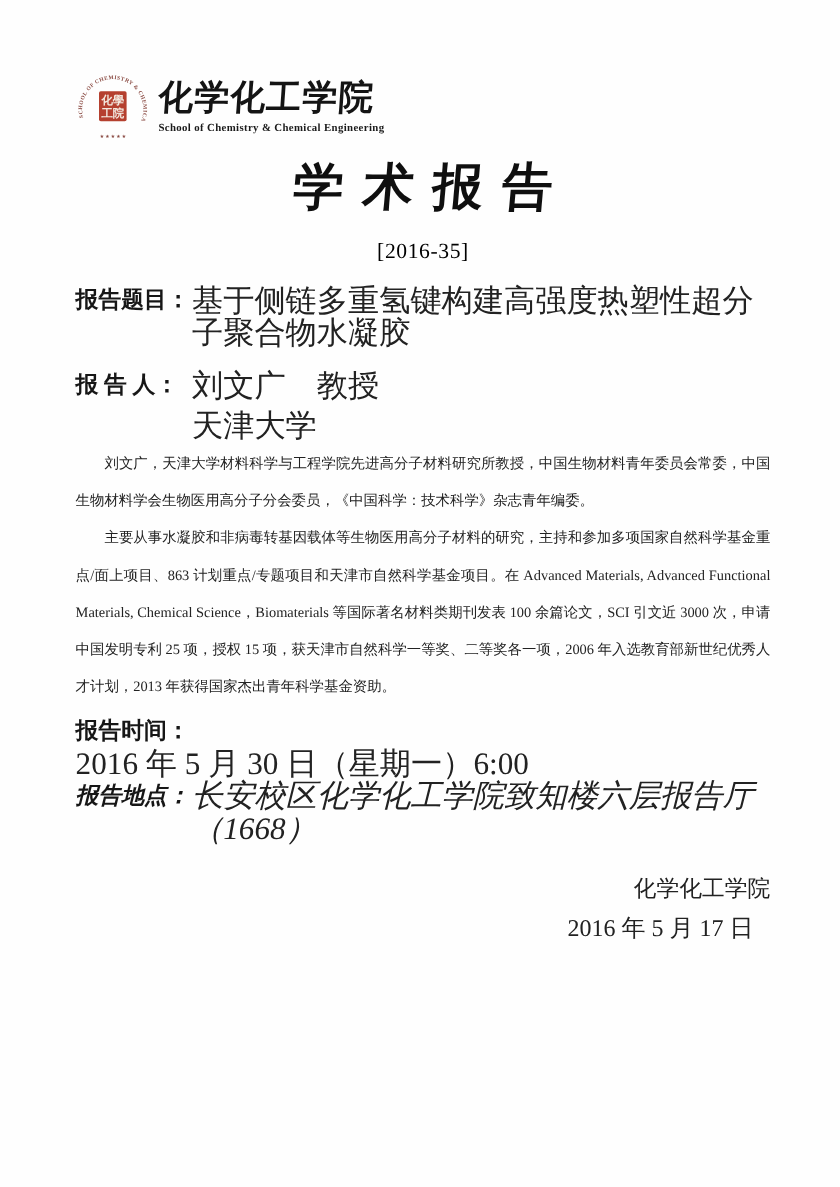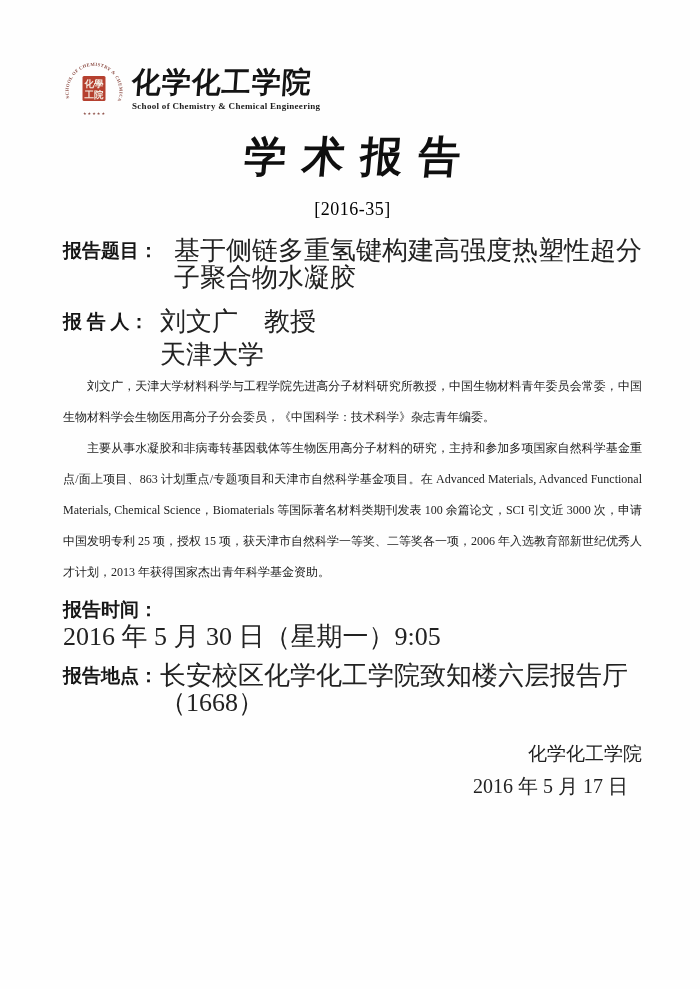--- a/index.html
+++ b/index.html
@@ -42,26 +42,26 @@
   .issue {
     margin-top:11px; height:22px; line-height:22px;
     text-align:center; font-size:18px; color:#000000;
     letter-spacing:0.5px;
   }
 
   
   .row { display:flex; font-size:19px; line-height:27px; }
   .row .label { width:97px; flex:none; font-weight:bold; color:#161616; }
   .row .value { flex:1; color:#222; font-size:26px; }
-  .row-topic   { margin-top:17px;gap:14px; }
+  .row-topic   { margin-top:17px; }
   .row-speaker { margin-top:17px; }
   .row-affil   { margin-top:6px; }
   .row-intro   { margin-top:17px; }
   .row-time    { margin-top:8px;flex-direction:column; }
-  .row-venue   { margin-top:12px; }
+  .row-venue   { margin-top:0;font-style:italic; }
 
   
   .intro-block { margin-top:3px; }
   .intro-para {
     margin:0; font-size:12px; line-height:31px; color:#222;
     text-align:justify; text-indent:2em;
   }
 
   
   .signature { margin-top:24px; text-align:right; }
@@ -110,21 +110,21 @@
     <span class="value">天津大学</span>
   </div>
 
   <div class="intro-block">
     <p class="intro-para">刘文广，天津大学材料科学与工程学院先进高分子材料研究所教授，中国生物材料青年委员会常委，中国生物材料学会生物医用高分子分会委员，《中国科学：技术科学》杂志青年编委。</p>
     <p class="intro-para">主要从事水凝胶和非病毒转基因载体等生物医用高分子材料的研究，主持和参加多项国家自然科学基金重点/面上项目、863 计划重点/专题项目和天津市自然科学基金项目。在 Advanced Materials, Advanced Functional Materials, Chemical Science，Biomaterials 等国际著名材料类期刊发表 100 余篇论文，SCI 引文近 3000 次，申请中国发明专利 25 项，授权 15 项，获天津市自然科学一等奖、二等奖各一项，2006 年入选教育部新世纪优秀人才计划，2013 年获得国家杰出青年科学基金资助。</p>
   </div>
 
   <div class="row row-time">
     <span class="label">报告时间：</span>
-    <span class="value">2016 年 5 月 30 日（星期一）9:05</span>
+    <span class="value">2016 年 5 月 30 日（星期一）6:00</span>
   </div>
 
   <div class="row row-venue">
     <span class="label">报告地点：</span>
     <span class="value">长安校区化学化工学院致知楼六层报告厅（1668）</span>
   </div>
 
   <div class="signature">
     <div class="sig-org">化学化工学院</div>
     <div class="sig-date">2016 年 5 月 17 日</div>

